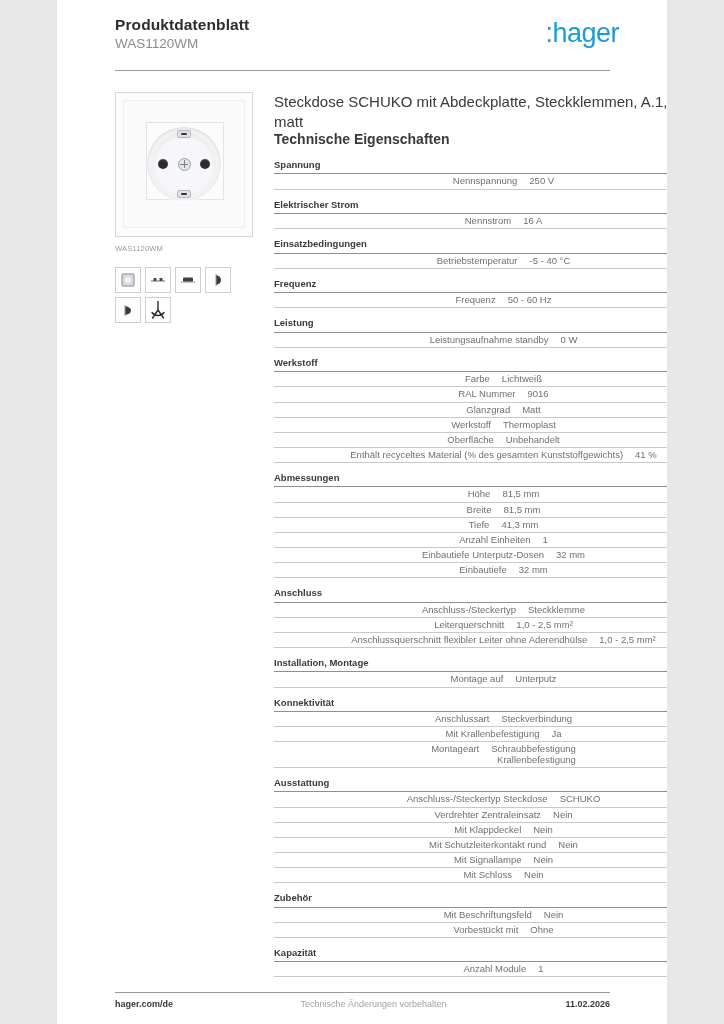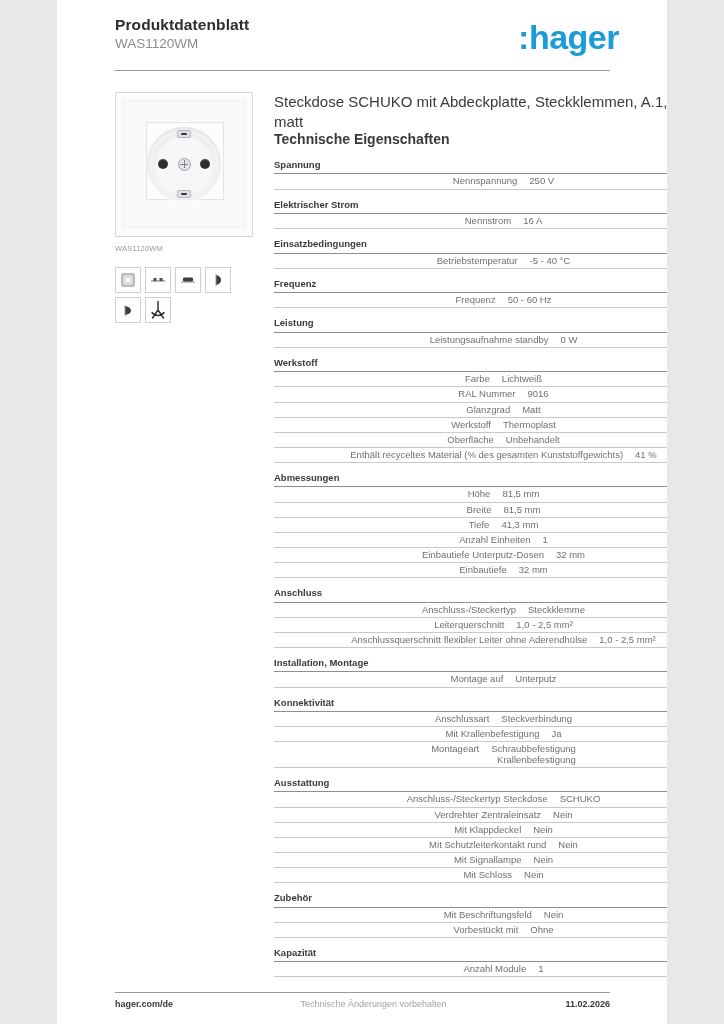--- a/index.html
+++ b/index.html
@@ -7,21 +7,21 @@
   .page {
     position:relative; width:610px; height:1024px; margin:0 auto;
     background:#ffffff; overflow:hidden;
     font-family:"Liberation Sans","DejaVu Sans",sans-serif;
     color:#3c3c3c;
   }
   
   .header { position:absolute; left:58px; right:48px; top:16px; }
   .doc-title { font-size:15.5px; font-weight:bold; color:#2e2e2e; letter-spacing:.1px; }
   .doc-code { font-size:13.5px; color:#8d8d8d; margin-top:2px; }
-  .logo { position:absolute; right:0; top:2px; font-size:34px; font-weight:bold; letter-spacing:-0.5px; }
+  .logo { position:absolute; right:0; top:2px; font-size:27px; font-weight:normal; letter-spacing:-0.5px; }
   .header-rule { position:absolute; left:58px; right:57px; top:70px; height:0; border-top:1px solid #9b9b9b; }
 
   
   .left-col { position:absolute; left:58px; top:92px; width:146px; }
   .photo-box { position:relative; width:138px; height:145px; border:1px solid #d7d7d9; background:#fcfcfd; }
   .plate { position:absolute; left:7px; right:7px; top:7px; bottom:8px; background:#fafafb; box-shadow:inset 0 0 0 1px #efeff1; }
   .inner-frame { position:absolute; left:23px; top:22px; width:78px; height:78px; border:1px solid #e4e4e8; background:#fcfcfd; }
   .socket-ring { position:absolute; left:50%; top:50%; width:74px; height:74px; margin:-37px 0 0 -37px; border-radius:50%; background:#f2f2f4; box-shadow:inset 0 1px 3px rgba(0,0,0,.10), 0 1px 1px rgba(255,255,255,.8); }
   .socket-well { position:absolute; left:50%; top:50%; width:62px; height:62px; margin:-31px 0 0 -31px; border-radius:50%; background:#f7f7f9; box-shadow:inset 0 2px 4px rgba(0,0,0,.07); }
   .hole { position:absolute; top:50%; width:10px; height:10px; margin-top:-5px; border-radius:50%; background:#2c2c30; box-shadow:inset 0 1px 1px rgba(255,255,255,.2); }

